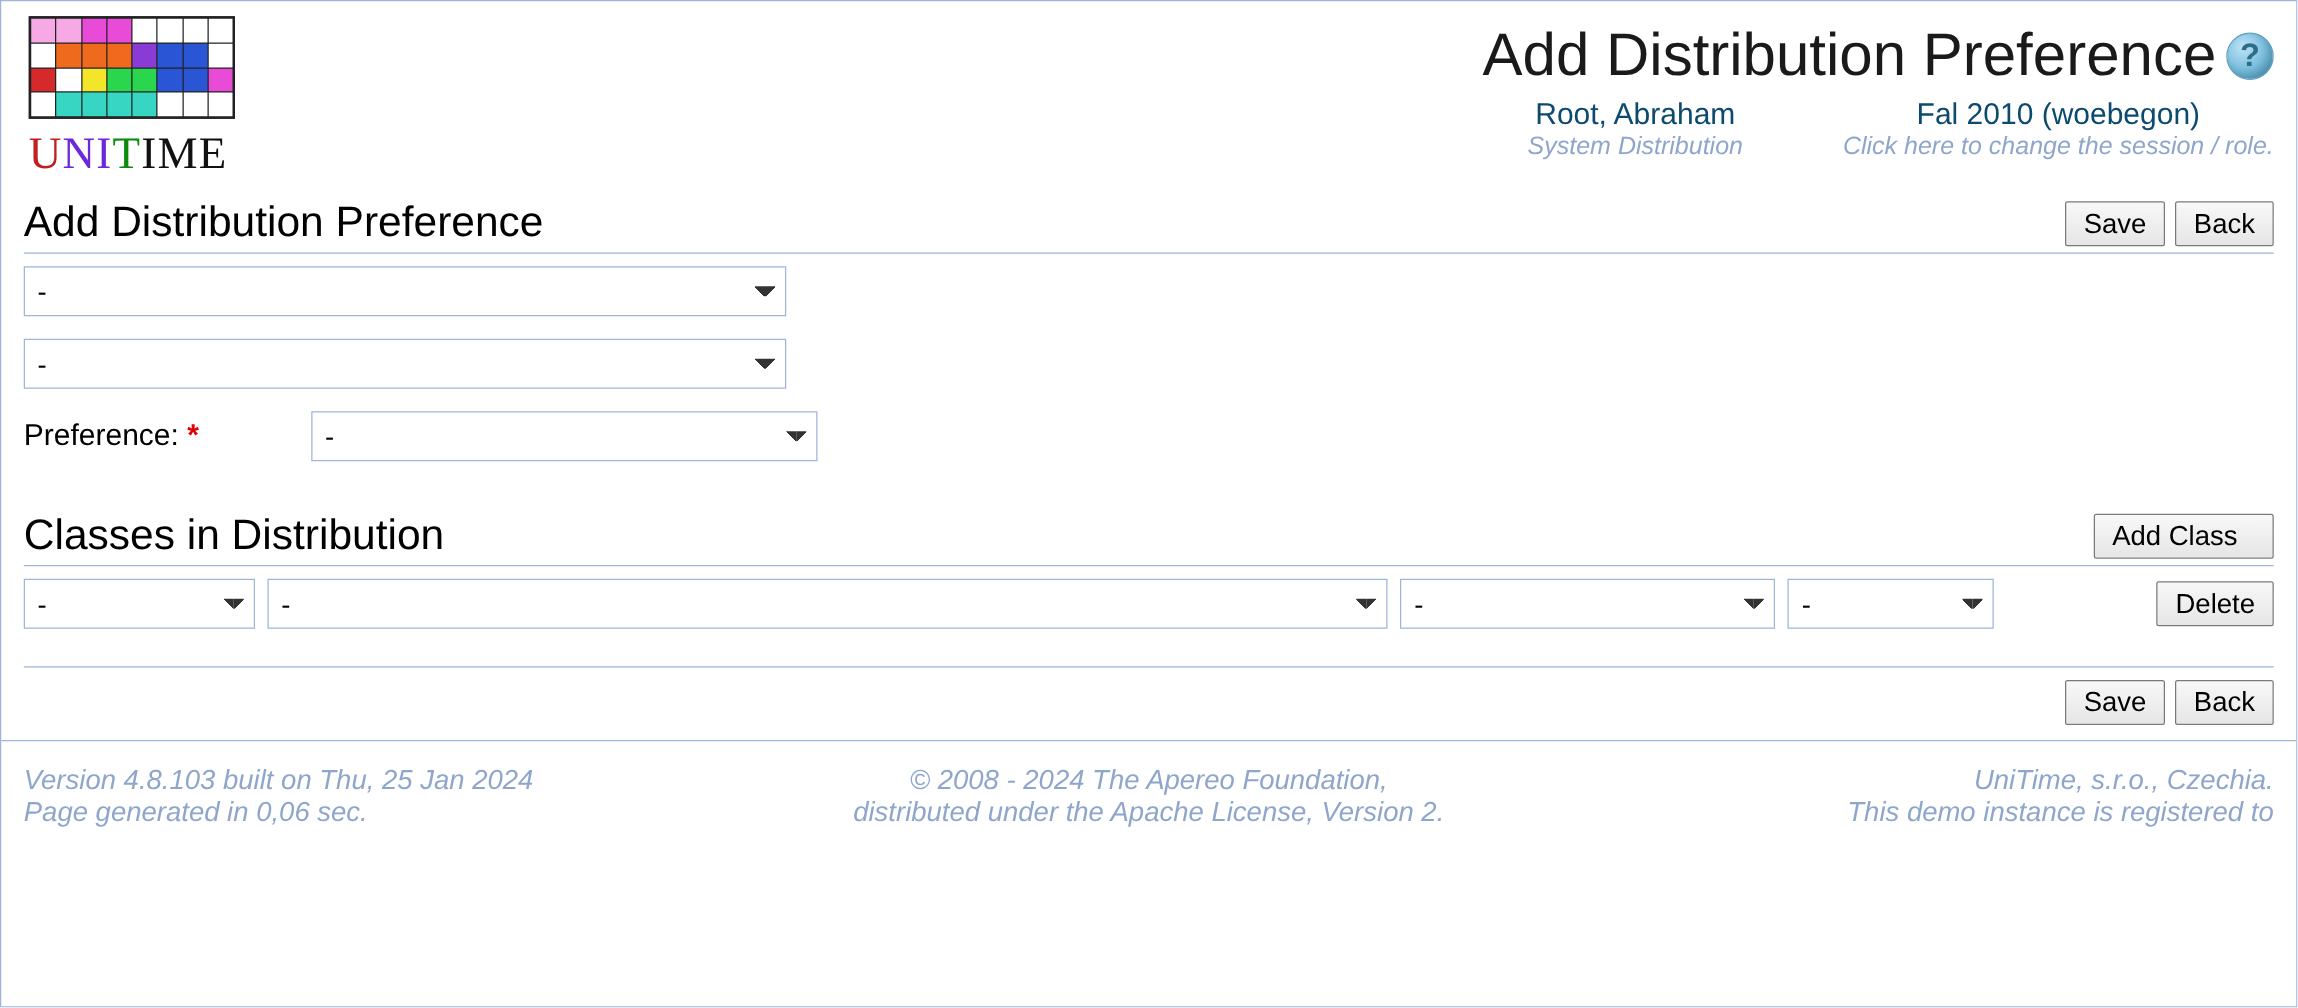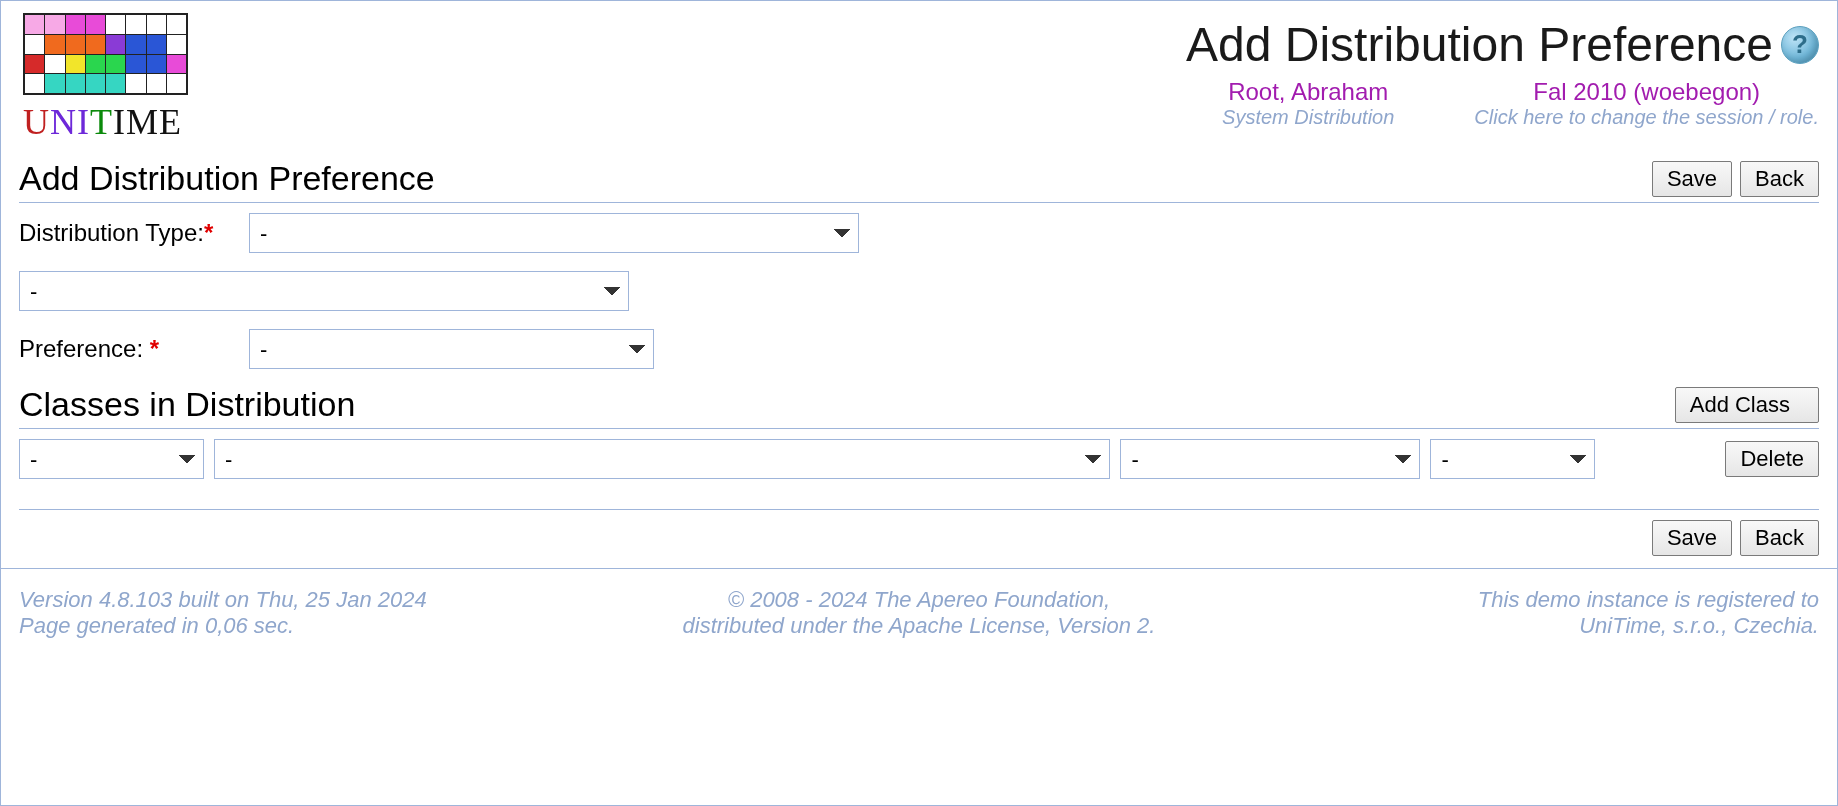--- a/index.html
+++ b/index.html
@@ -77,21 +77,21 @@
     box-shadow: inset -3px -3px 6px rgba(0,0,0,.15);
   }
   .identity-row {
     margin-top: 6px;
     display: flex;
     justify-content: flex-end;
     gap: 80px;
     font-size: 24px;
   }
   .identity-col { text-align: center; }
-  .identity-col .name { color: #a21caf; }
+  .identity-col .name { color: #0c4a6e; }
   .identity-col .sub  { color: #8fa6cc; font-style: italic; font-size: 20px; }
   .identity-col .sub-link { cursor: pointer; }
 
   
   .content {
     padding: 8px 18px 0 18px;
   }
 
   .section-bar {
     display: flex;
@@ -250,35 +250,32 @@
 
     <div class="section-bar">
       <h2>Add Distribution Preference</h2>
       <div class="btns">
         <button class="ui">Save</button>
         <button class="ui">Back</button>
       </div>
     </div>
 
     <div class="form-row">
-      <label>
-        <span>Distribution Type:</span><span class="req">*</span>
-      </label>
       <select class="select select-wide">
         <option>-</option>
       </select>
     </div>
 
     <div class="form-row">
       <select class="select select-wide">
         <option>-</option>
       </select>
     </div>
 
-    <div class="form-row" style="margin-bottom:16px;">
+    <div class="form-row" style="margin-bottom:40px;">
       <label>
         <span>Preference: </span><span class="req">*</span>
       </label>
       <select class="select select-medium">
         <option>-</option>
       </select>
     </div>
 
     <div class="section-bar">
       <h2>Classes in Distribution</h2>
@@ -314,18 +311,18 @@
   <div class="footer">
     <div class="left">
       <div>Version 4.8.103 built on Thu, 25 Jan 2024</div>
       <div>Page generated in 0,06 sec.</div>
     </div>
     <div class="mid">
       <div>© 2008 - 2024 The Apereo Foundation,</div>
       <div>distributed under the Apache License, Version 2.</div>
     </div>
     <div class="right">
+      <div>UniTime, s.r.o., Czechia.</div>
       <div>This demo instance is registered to</div>
-      <div>UniTime, s.r.o., Czechia.</div>
     </div>
   </div>
 
 </div>
 
 </body></html>

